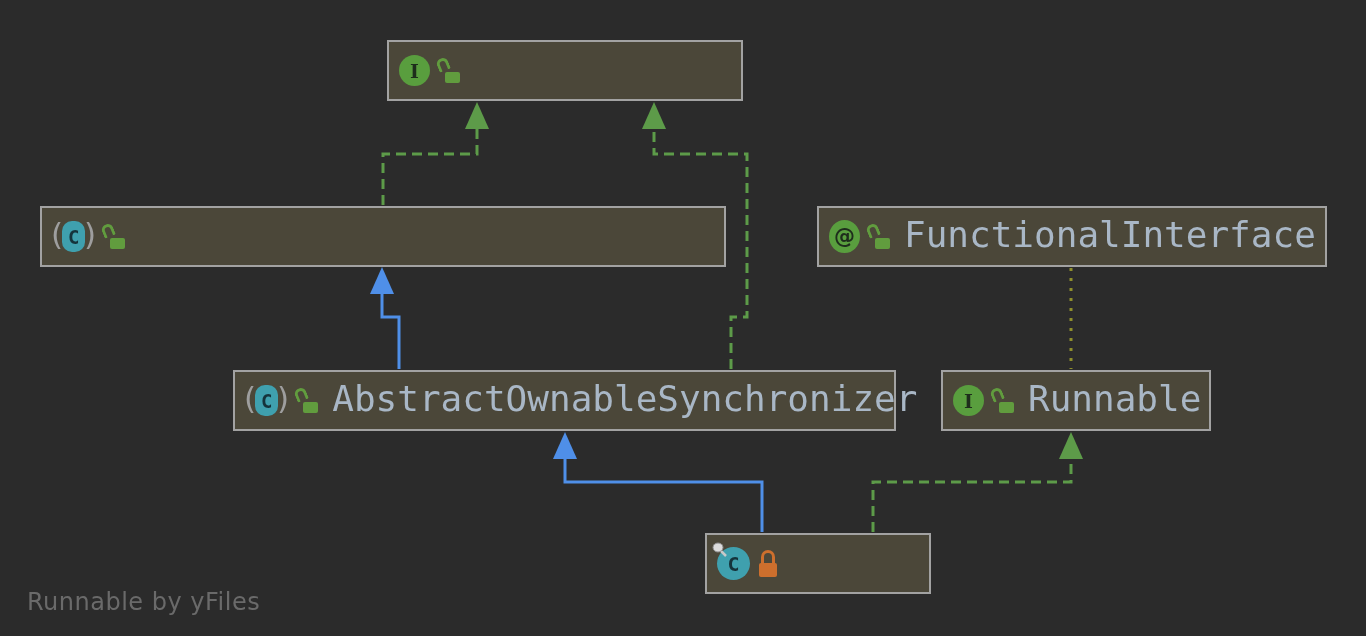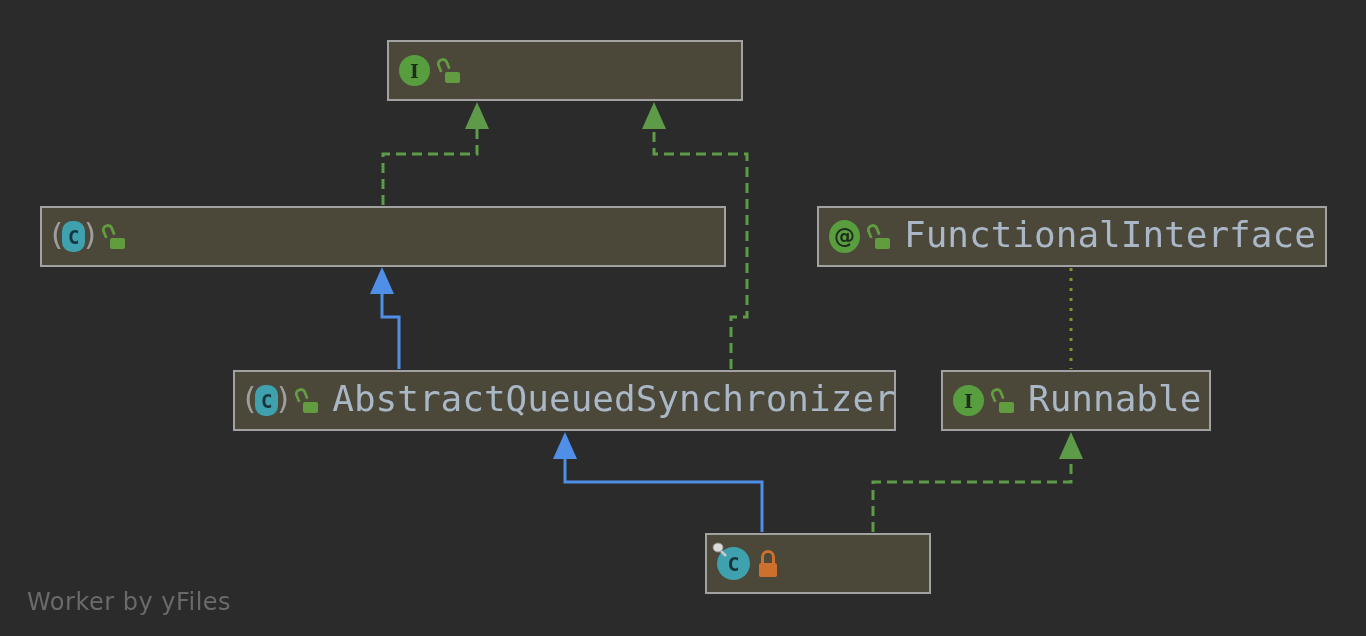--- a/index.html
+++ b/index.html
@@ -127,35 +127,35 @@
       <div class="node" style="left: 233px; top: 370px; width: 663px; height: 61px;">
         <span class="abs-wrap">
           <span class="paren">(</span>
           <span class="badge barrel">C</span>
           <span class="paren">)</span>
         </span>
         <span class="lock open">
           <span class="shackle"></span>
           <span class="body"></span>
         </span>
-        <span class="label">AbstractQueuedSynchronizer</span>
+        <span class="label">AbstractOwnableSynchronizer</span>
       </div>
       <div class="node" style="left: 941px; top: 370px; width: 270px; height: 61px;">
         <span class="badge round-green">I</span>
         <span class="lock open">
           <span class="shackle"></span>
           <span class="body"></span>
         </span>
         <span class="label">Runnable</span>
       </div>
       <div class="node" style="left: 705px; top: 533px; width: 226px; height: 61px;">
         <span class="inner-wrap"><span class="badge round-teal">C</span><svg class="pin" width="20" height="20">
             <line x1="7" y1="7" x2="15" y2="15" stroke="#c9c9c9" stroke-width="2.5"></line>
             <ellipse cx="7" cy="6.5" rx="5" ry="4.5" fill="#dcdcdc" stroke="#8f8f8f" stroke-width="1"></ellipse>
           </svg></span>
         <span class="lock closed">
           <span class="shackle"></span>
           <span class="body"></span>
         </span>
       </div>
     </div>
-  <div class="watermark">Worker by yFiles</div>
+  <div class="watermark">Runnable by yFiles</div>
 </div>
 
 </body></html>

